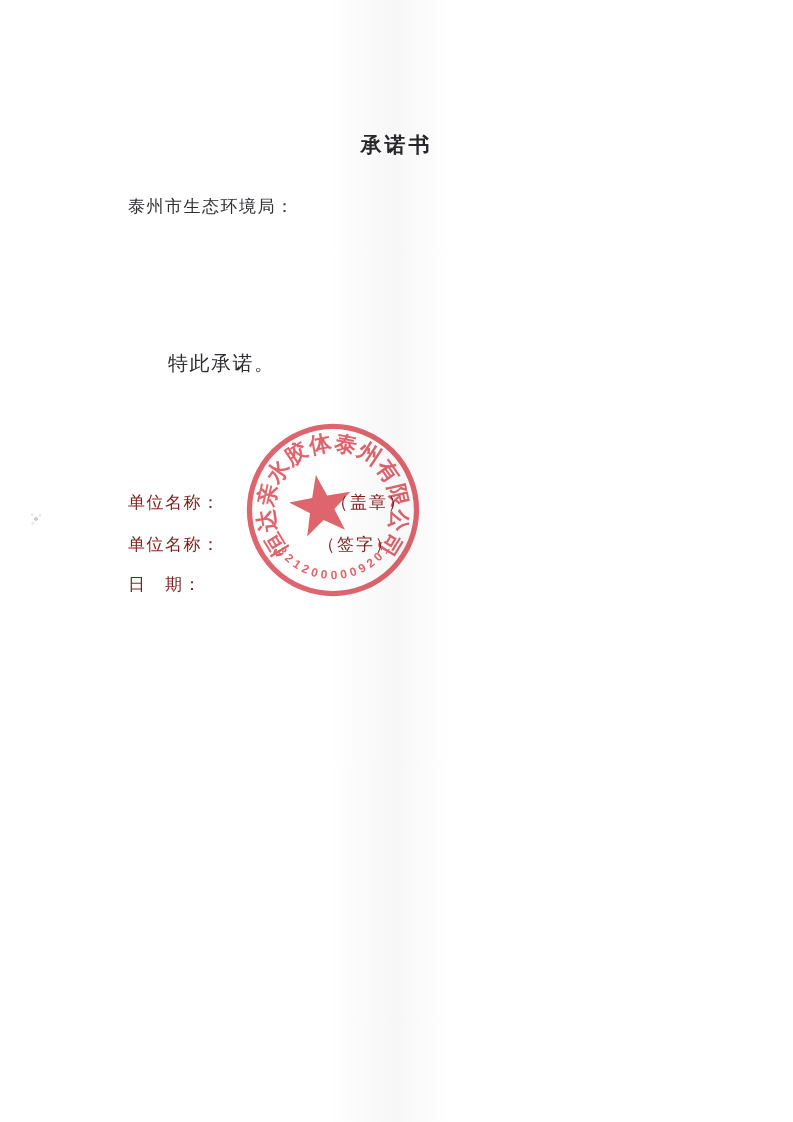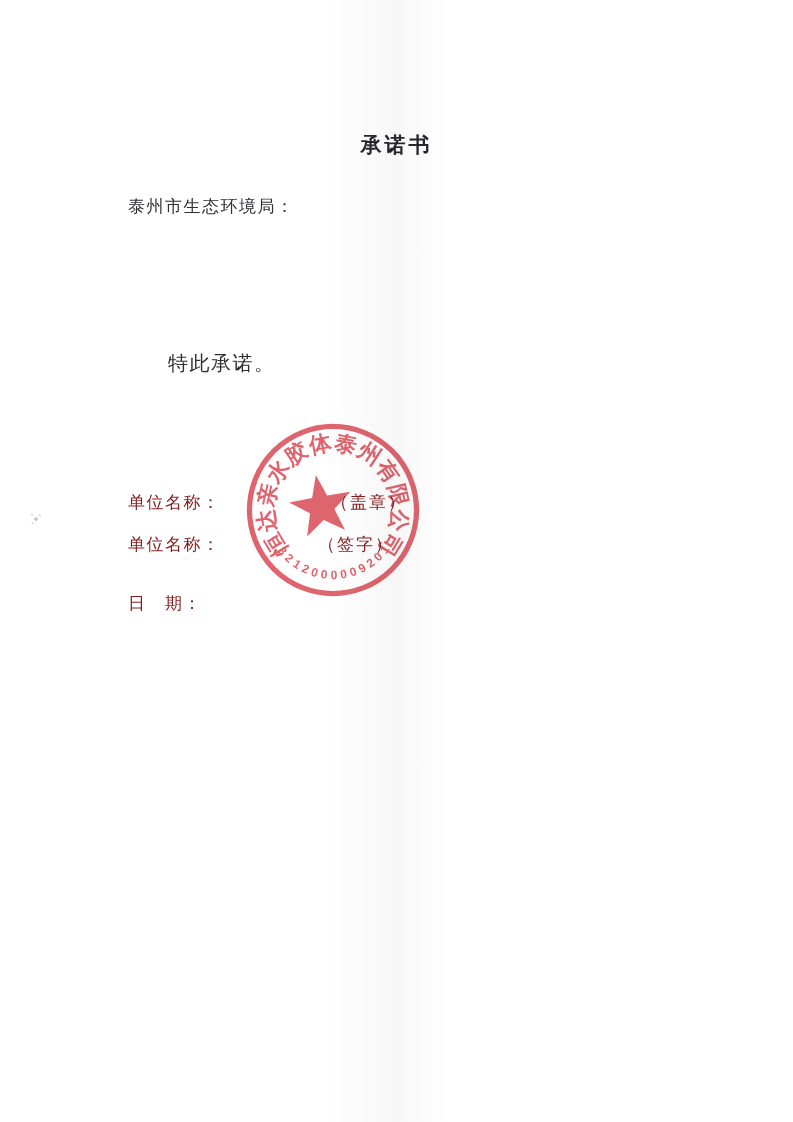--- a/index.html
+++ b/index.html
@@ -75,21 +75,21 @@
   }
   .sig-row .note {
     position: absolute;
     left: 203px;
     top: 0;
     white-space: nowrap;
     letter-spacing: 2px;
   }
   .row-unit { top: 491px; }
   .row-rep  { top: 533px; }
-  .row-date { top: 592px; text-align: right; }
+  .row-date { top: 573px; text-align: right; }
   .row-unit .note { left: 203px; }
   .row-rep  .note { left: 190px; }
 
   .seal {
     position: absolute;
     left: 237px;
     top: 414px;
     width: 192px;
     height: 192px;
     mix-blend-mode: multiply;

